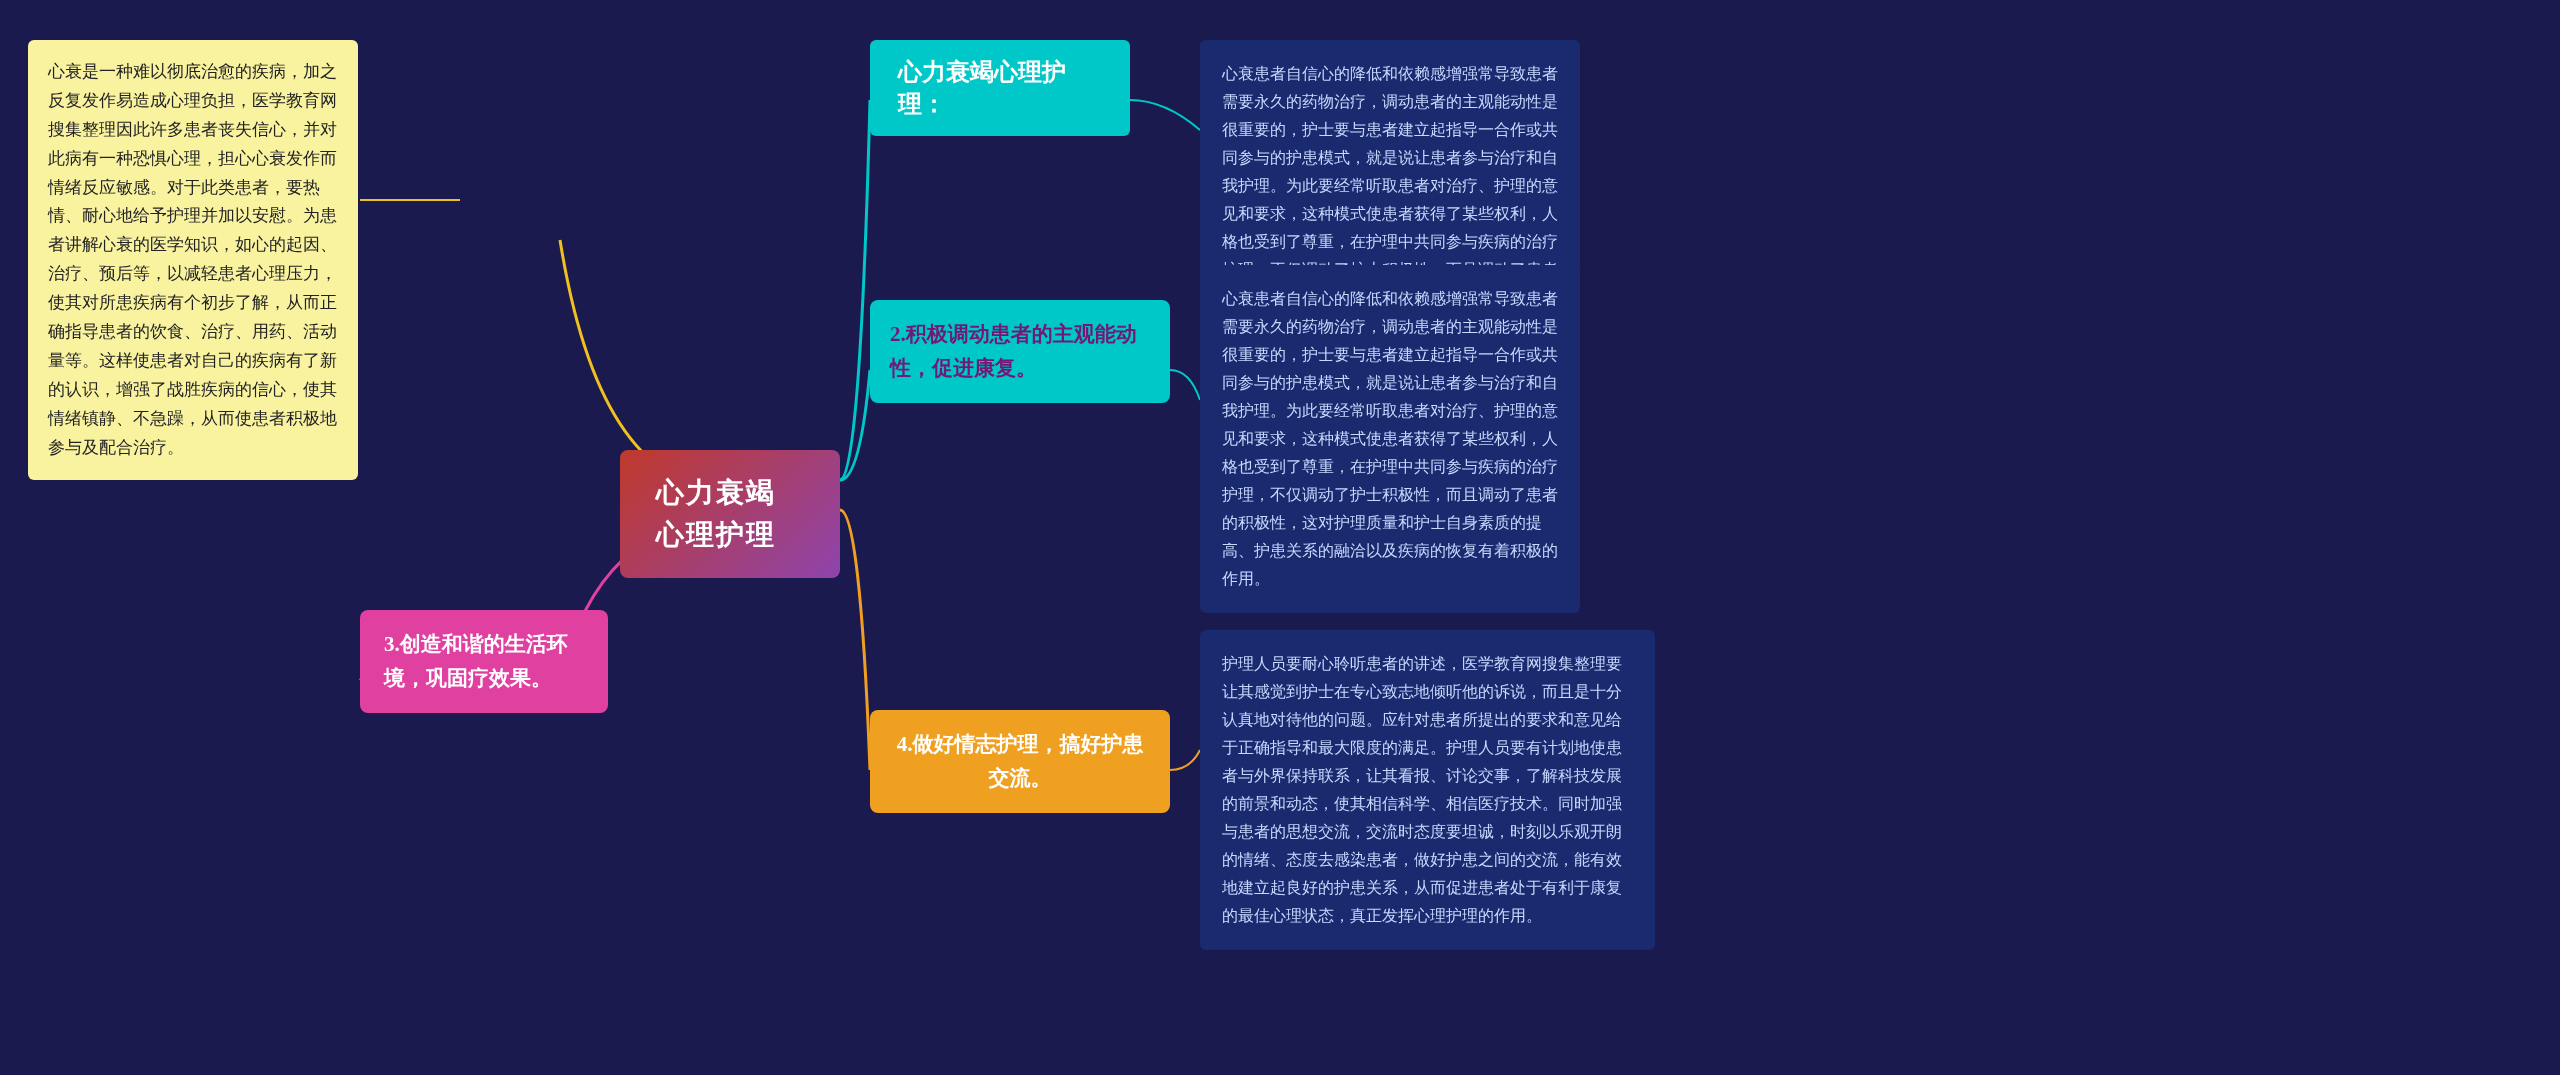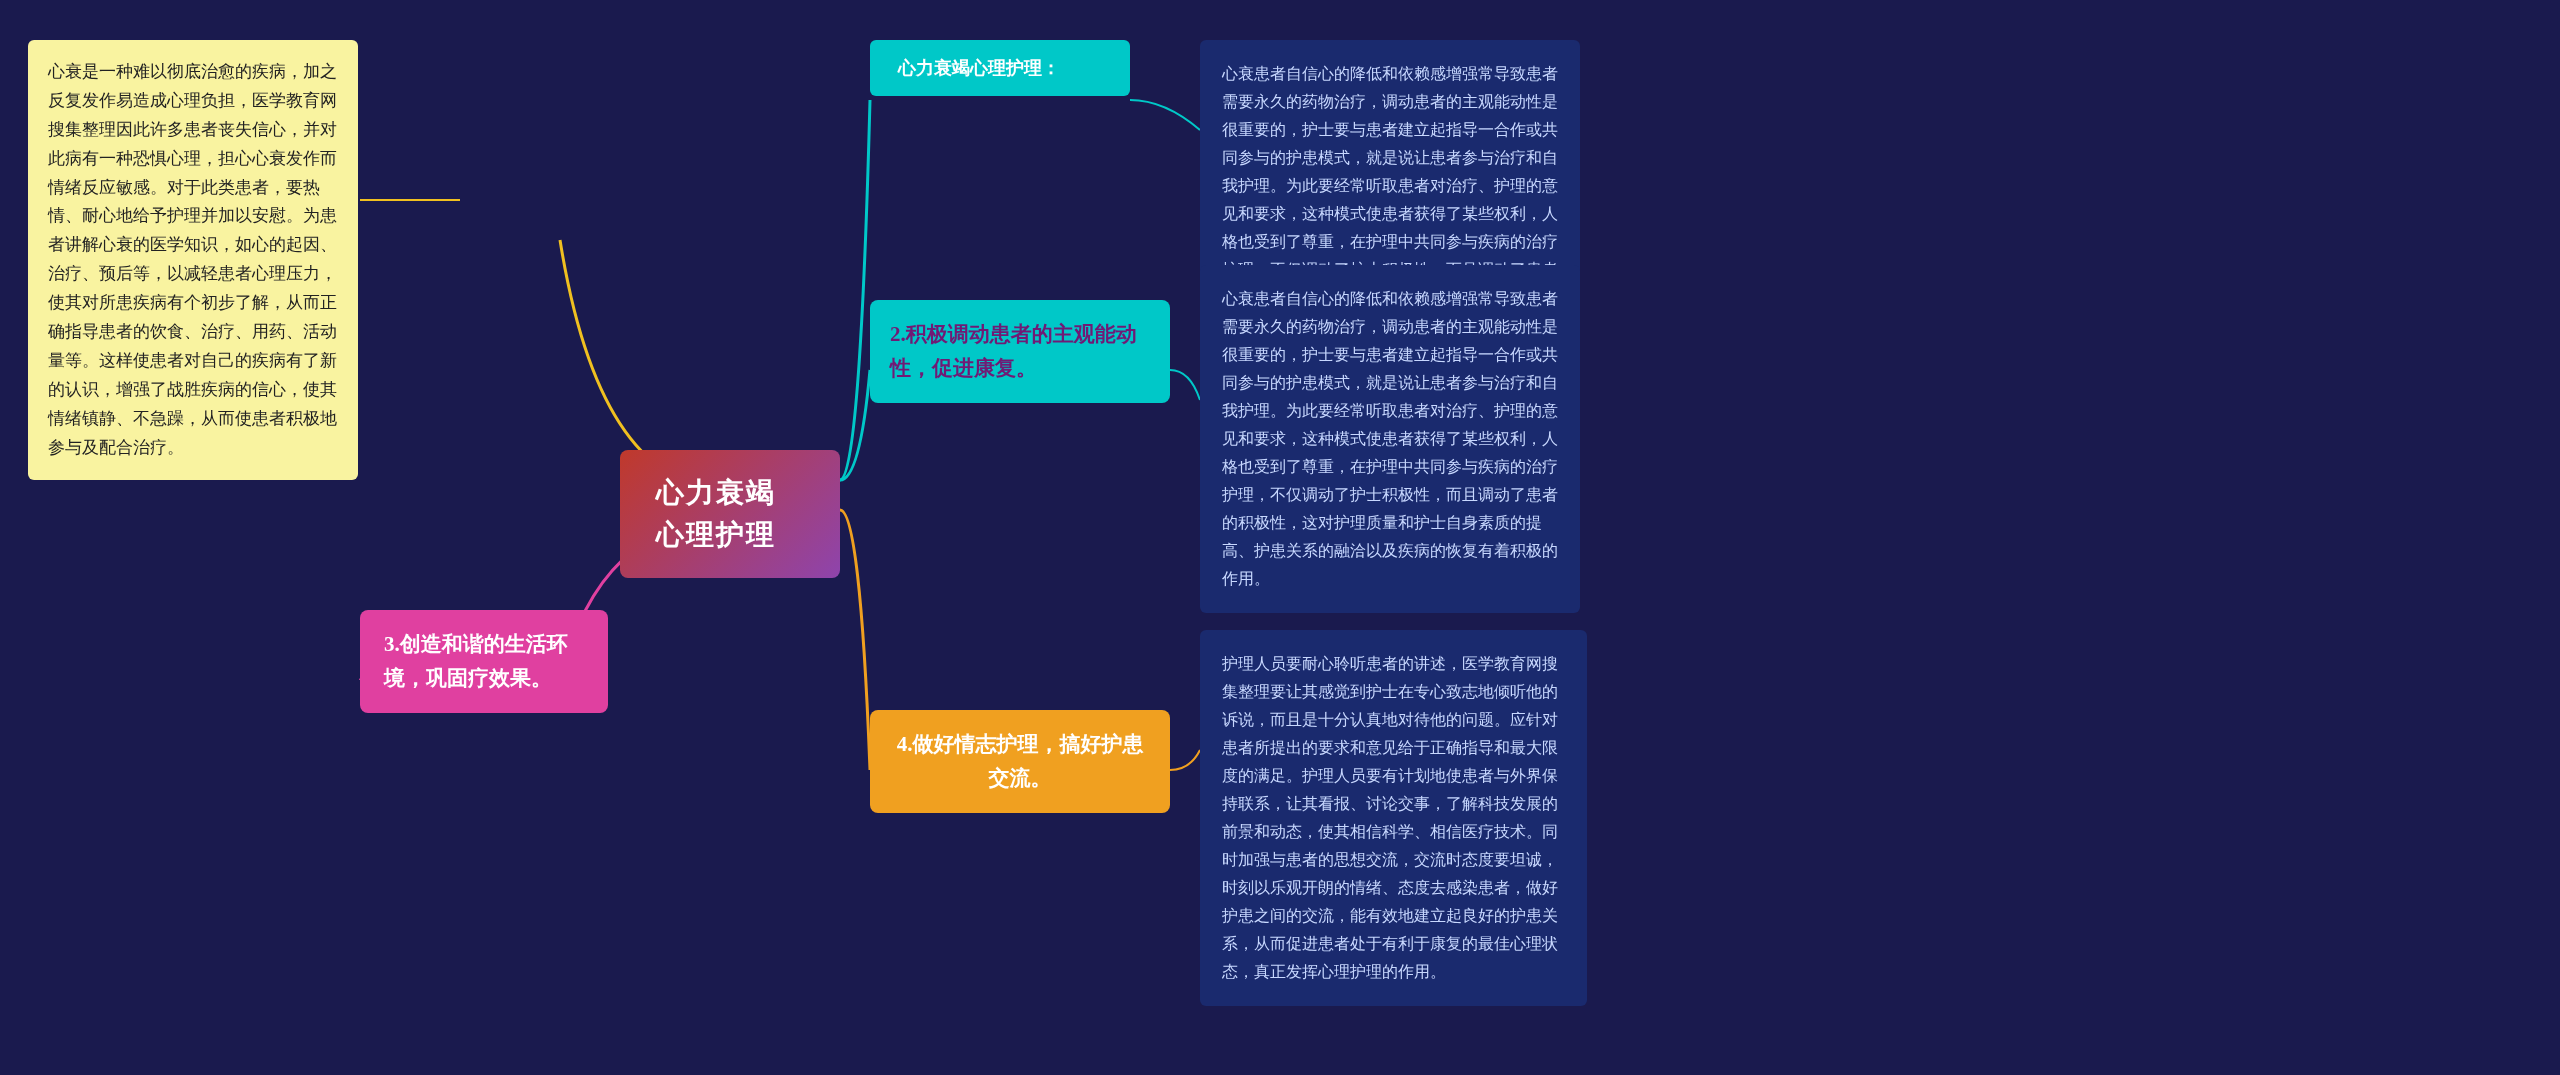--- a/index.html
+++ b/index.html
@@ -90,21 +90,21 @@
       left: 360px;
       top: 610px;
       width: 248px;
     }
 
     
     .right-header {
       position: absolute;
       background: #00c8c8;
       color: #fff;
-      font-size: 18px;
+      font-size: 24px;
       font-weight: bold;
       padding: 16px 28px;
       border-radius: 6px;
       left: 870px;
       top: 40px;
       width: 260px;
     }
 
     
     .right-branch-2 {
@@ -155,21 +155,21 @@
 
     .right-text-2 {
       left: 1200px;
       top: 265px;
       width: 380px;
     }
 
     .right-text-4 {
       left: 1200px;
       top: 630px;
-      width: 387px;
+      width: 455px;
     }
   </style>
 </head>
 <body>
 
 <div class="mindmap-container">
 
   <svg class="connections">
 
     <path d="M 730 490 Q 600 490 560 240" stroke="#f0c020" stroke-width="3" fill="none"></path>

